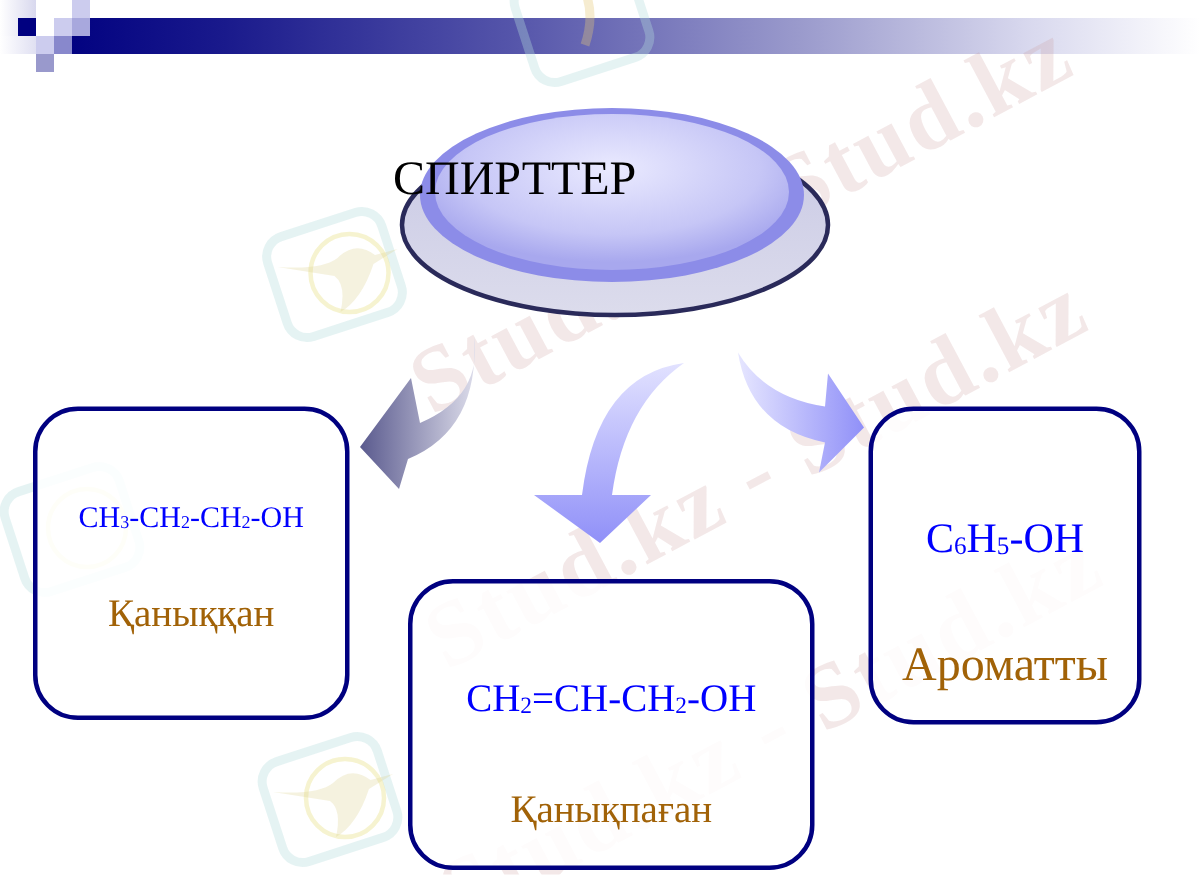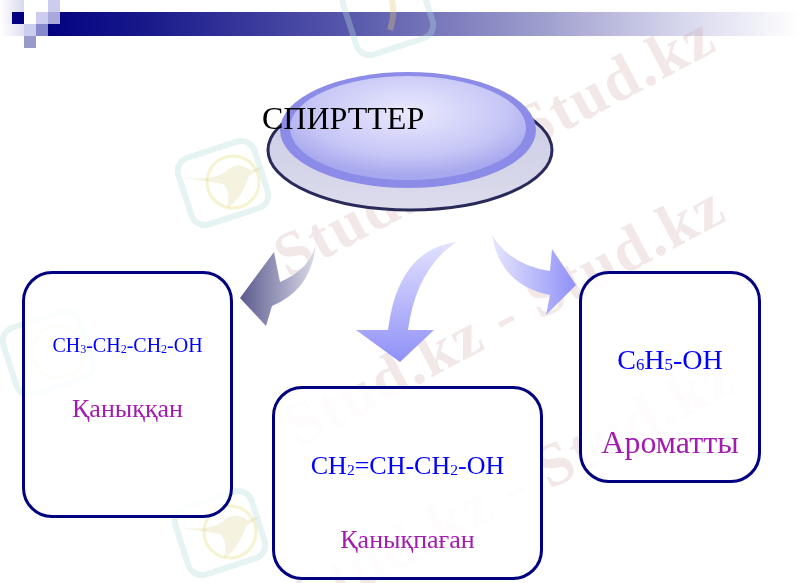--- a/index.html
+++ b/index.html
@@ -5,21 +5,21 @@
     html, body { margin:0; padding:0; }
     body { width:800px; height:583px; position:relative; overflow:hidden; background:#ffffff; font-family:"Liberation Serif", "DejaVu Serif", serif; }
     .abs { position:absolute; }
     .header-bar { left:36px; top:12px; width:764px; height:24px;
       background:linear-gradient(to right, #000080 0%, #1a1a8c 15%, #5555aa 40%, #9a9acc 65%, #d8d8ee 85%, #ffffff 100%); }
     .sq { position:absolute; }
     .watermark-text { position:absolute; color:rgba(200,150,150,0.22); font-family:"Liberation Serif", serif; font-weight:bold; font-size:62px; transform:rotate(-28deg); white-space:nowrap; letter-spacing:2px; }
     .box { position:absolute; border:3px solid #000080; border-radius:30px; background:rgba(255,255,255,0.85); box-sizing:border-box; }
     .formula { position:absolute; left:0; right:0; text-align:center; color:#0000ff; white-space:nowrap; }
     .formula sub { font-size:60%; vertical-align:baseline; position:relative; top:0.05em; }
-    .label { position:absolute; left:0; right:0; text-align:center; color:#a21caf; white-space:nowrap; }
+    .label { position:absolute; left:0; right:0; text-align:center; color:#a16207; white-space:nowrap; }
     .title-text { position:absolute; left:0; right:0; top:42px; font-size:32px; color:#000; }
     svg { position:absolute; overflow:visible; }
   </style>
 </head>
 <body>
 
 <div class="abs header-bar"></div>
 <div class="sq" style="left:0;top:0;width:24px;height:24px;background:linear-gradient(to right,#ffffff,#d8d8ee);"></div>
 <div class="sq" style="left:48px;top:0;width:12px;height:12px;background:#ccccee;"></div>
 <div class="sq" style="left:12px;top:12px;width:12px;height:12px;background:#000080;"></div>
@@ -94,21 +94,21 @@
 <svg style="left:490px;top:235px;" width="90" height="100" viewBox="0 0 90 100">
   <defs>
     <linearGradient id="aRight" x1="0" y1="0" x2="1" y2="0">
       <stop offset="0" stop-color="#e6e6ff"></stop>
       <stop offset="1" stop-color="#9090f8"></stop>
     </linearGradient>
   </defs>
   <path d="M2 0 Q10 50 60 60 L56 80 L86 50 L62 14 L60 36 Q20 30 2 0 Z" fill="url(#aRight)"></path>
 </svg>
 
-<div class="box" style="left:22px;top:271px;width:211px;height:247px;">
+<div class="box" style="left:22px;top:271px;width:211px;height:209px;">
   <div class="formula" style="top:60px;font-size:20px;">
     <span>CH</span><sub>3</sub><span>-CH</span><sub>2</sub><span>-CH</span><sub>2</sub><span>-OH</span>
   </div>
   <div class="label" style="top:120px;font-size:26px;">Қаныққан</div>
 </div>
 
 <div class="box" style="left:272px;top:386px;width:271px;height:194px;">
   <div class="formula" style="top:62px;font-size:26px;">
     <span>CH</span><sub>2</sub><span>=CH-CH</span><sub>2</sub><span>-OH</span>
   </div>

